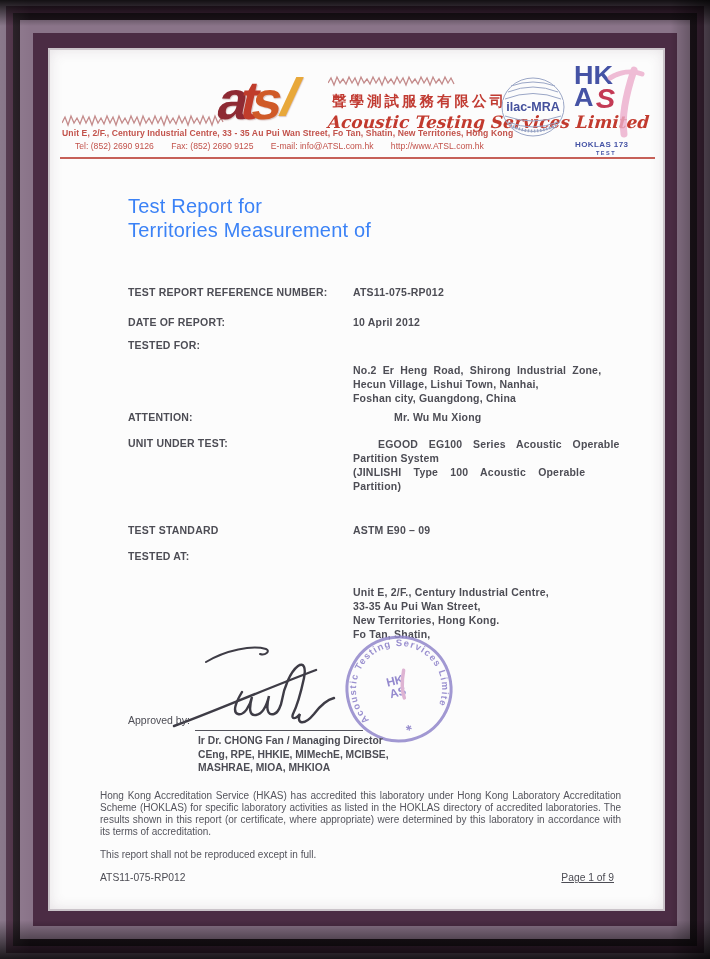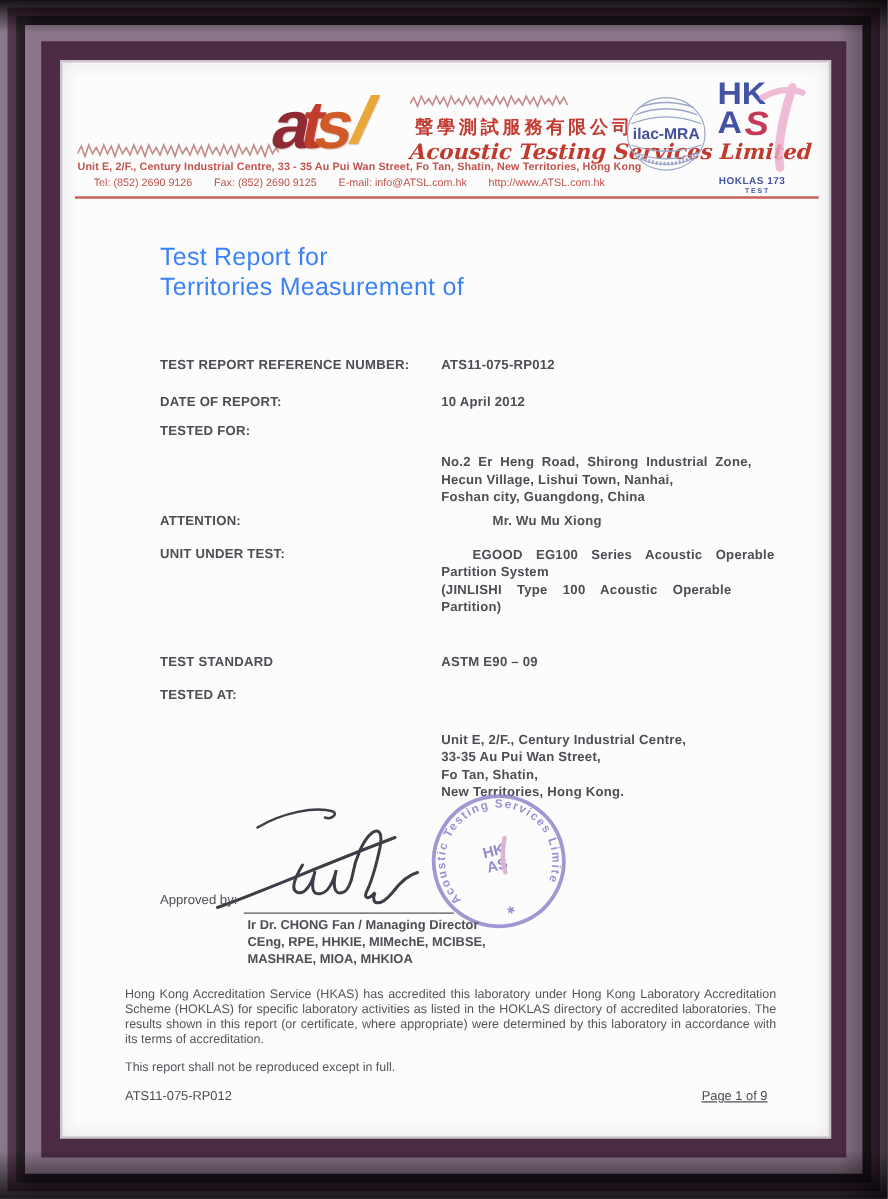--- a/index.html
+++ b/index.html
@@ -182,22 +182,22 @@
       <div>Partition)</div>
     </div>
 
     <div class="lbl" style="top:474px;">TEST STANDARD</div>
     <div class="val" style="top:474px;">ASTM E90 – 09</div>
 
     <div class="lbl" style="top:500px;">TESTED AT:</div>
     <div class="val lines" style="top:500px;margin-top:35px;">
       <div>Unit E, 2/F., Century Industrial Centre,</div>
       <div>33-35 Au Pui Wan Street,</div>
+      <div>New Territories, Hong Kong.</div>
       <div>Fo Tan, Shatin,</div>
-      <div>New Territories, Hong Kong.</div>
     </div>
 
     <svg class="sig-svg" width="210" height="92" viewBox="0 0 210 92">
       <g fill="none" stroke="#3e3c46" stroke-linecap="round">
         <path d="M38 22 C58 10 84 5 98 9 C103 11 97 16 92 14" stroke-width="2"></path>
         <path d="M6 86 C40 74 90 52 148 30" stroke-width="2.4"></path>
         <path d="M74 52 C68 62 64 72 70 74 C76 76 82 66 84 57 C81 68 81 76 88 75 C95 74 99 64 101 56 C98 68 99 76 106 74 C110 73 113 66 114 60 C116 48 122 32 130 26 C136 22 138 28 136 38 C133 52 128 68 125 74 C123 79 127 80 132 74 C128 84 136 86 146 74 C152 66 158 60 166 58" stroke-width="2.4"></path>
       </g>
     </svg>
 

